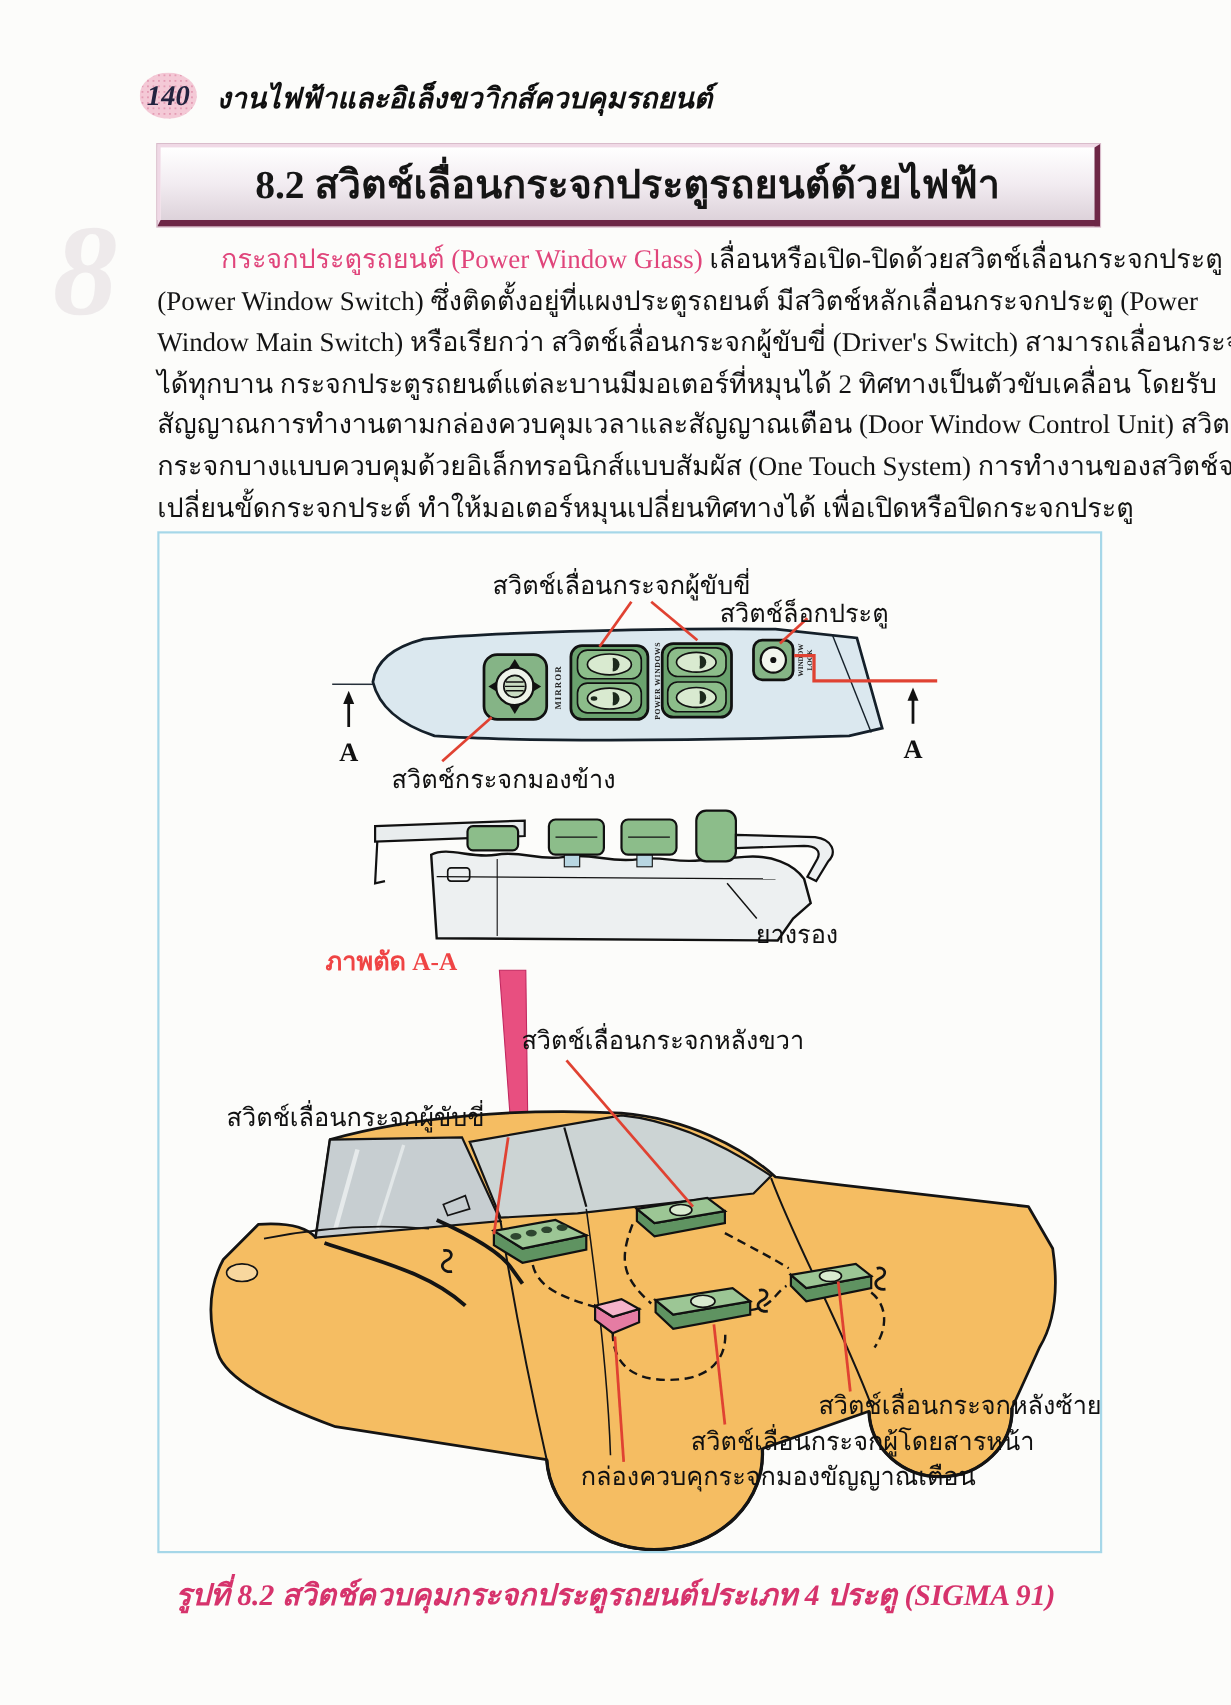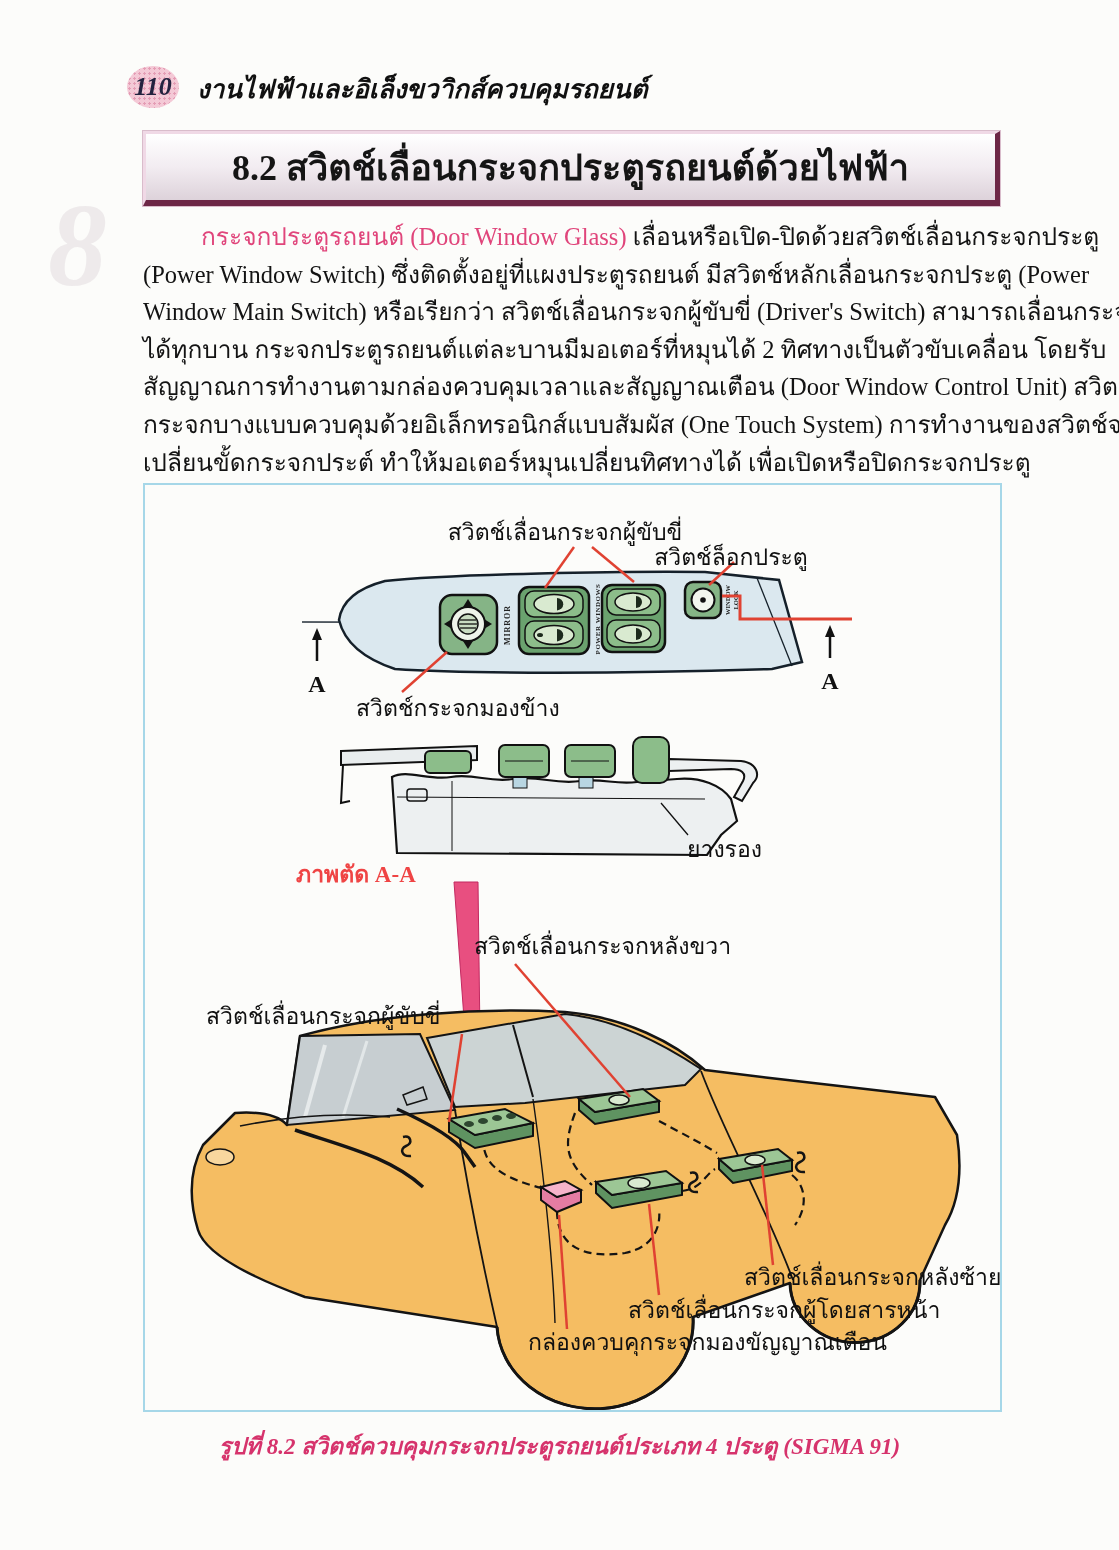--- a/index.html
+++ b/index.html
@@ -26,40 +26,40 @@
   .para .indent{padding-left:58px;}
   .pink{color:#e0457b;}
   
   .fig-frame{position:absolute;left:143px;top:483px;width:855px;height:925px;
              border:2px solid #a6d7e8;}
   .fig-frame svg{position:absolute;left:0;top:0;}
   .lbl{position:absolute;font-size:23px;color:#101010;white-space:nowrap;}
   .lbl.centered{transform:translateX(-50%);}
   .lbl.blue{color:#ef4444;font-weight:bold;}
   .caption{position:absolute;left:0;top:1428px;width:1119px;text-align:center;
-           font-size:23px;font-weight:bold;font-style:italic;color:#d6336c;}
+           font-size:27px;font-weight:bold;font-style:italic;color:#d6336c;}
 </style>
 </head>
 <body>
 
 <div class="page">
 
   <div class="ghost8">8</div>
 
   <div class="pagenum">
-    <span>110</span>
+    <span>140</span>
   </div>
   <div class="header-title">งานไฟฟ้าและอิเล็งขวาิกส์ควบคุมรถยนต์</div>
 
   <div class="title-box">
     <span>8.2 สวิตช์เลื่อนกระจกประตูรถยนต์ด้วยไฟฟ้า</span>
   </div>
 
   <div class="para">
-    <div class="ln indent"><span class="pink">กระจกประตูรถยนต์ (Door Window Glass)</span><span> เลื่อนหรือเปิด-ปิดด้วยสวิตช์เลื่อนกระจกประตู</span></div>
+    <div class="ln indent"><span class="pink">กระจกประตูรถยนต์ (Power Window Glass)</span><span> เลื่อนหรือเปิด-ปิดด้วยสวิตช์เลื่อนกระจกประตู</span></div>
     <div class="ln">(Power Window Switch) ซึ่งติดตั้งอยู่ที่แผงประตูรถยนต์  มีสวิตช์หลักเลื่อนกระจกประตู (Power</div>
     <div class="ln">Window Main Switch) หรือเรียกว่า สวิตช์เลื่อนกระจกผู้ขับขี่ (Driver's Switch) สามารถเลื่อนกระจก</div>
     <div class="ln">ได้ทุกบาน   กระจกประตูรถยนต์แต่ละบานมีมอเตอร์ที่หมุนได้ 2 ทิศทางเป็นตัวขับเคลื่อน  โดยรับ</div>
     <div class="ln">สัญญาณการทำงานตามกล่องควบคุมเวลาและสัญญาณเตือน (Door Window Control Unit) สวิตช์เลื่อน</div>
     <div class="ln">กระจกบางแบบควบคุมด้วยอิเล็กทรอนิกส์แบบสัมผัส (One Touch System) การทำงานของสวิตช์จะ</div>
     <div class="ln">เปลี่ยนขั้ดกระจกประต์  ทำให้มอเตอร์หมุนเปลี่ยนทิศทางได้  เพื่อเปิดหรือปิดกระจกประตู</div>
   </div>
 
   <div class="fig-frame">
     <svg width="855" height="925" viewBox="0 0 855 925">

